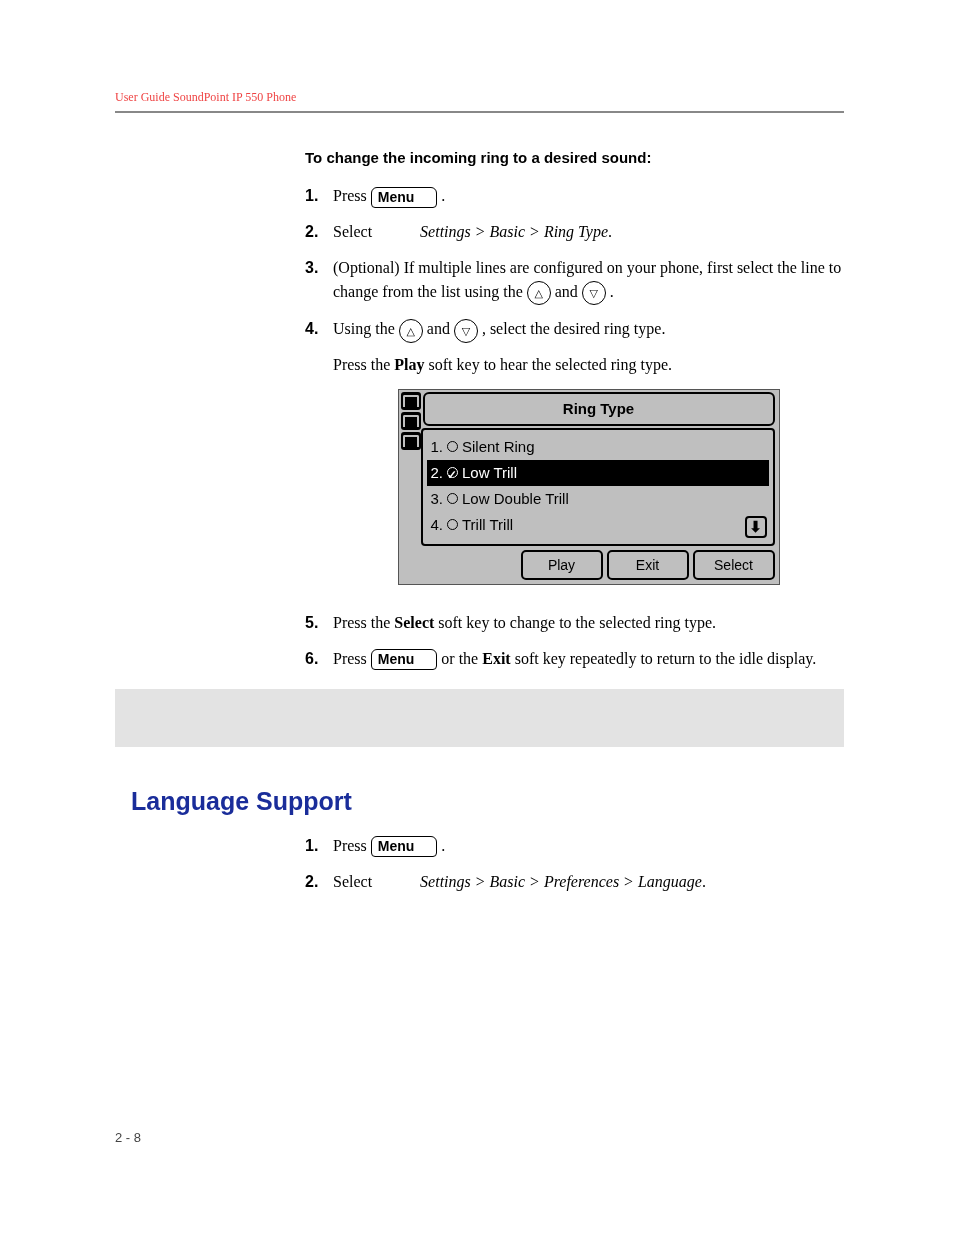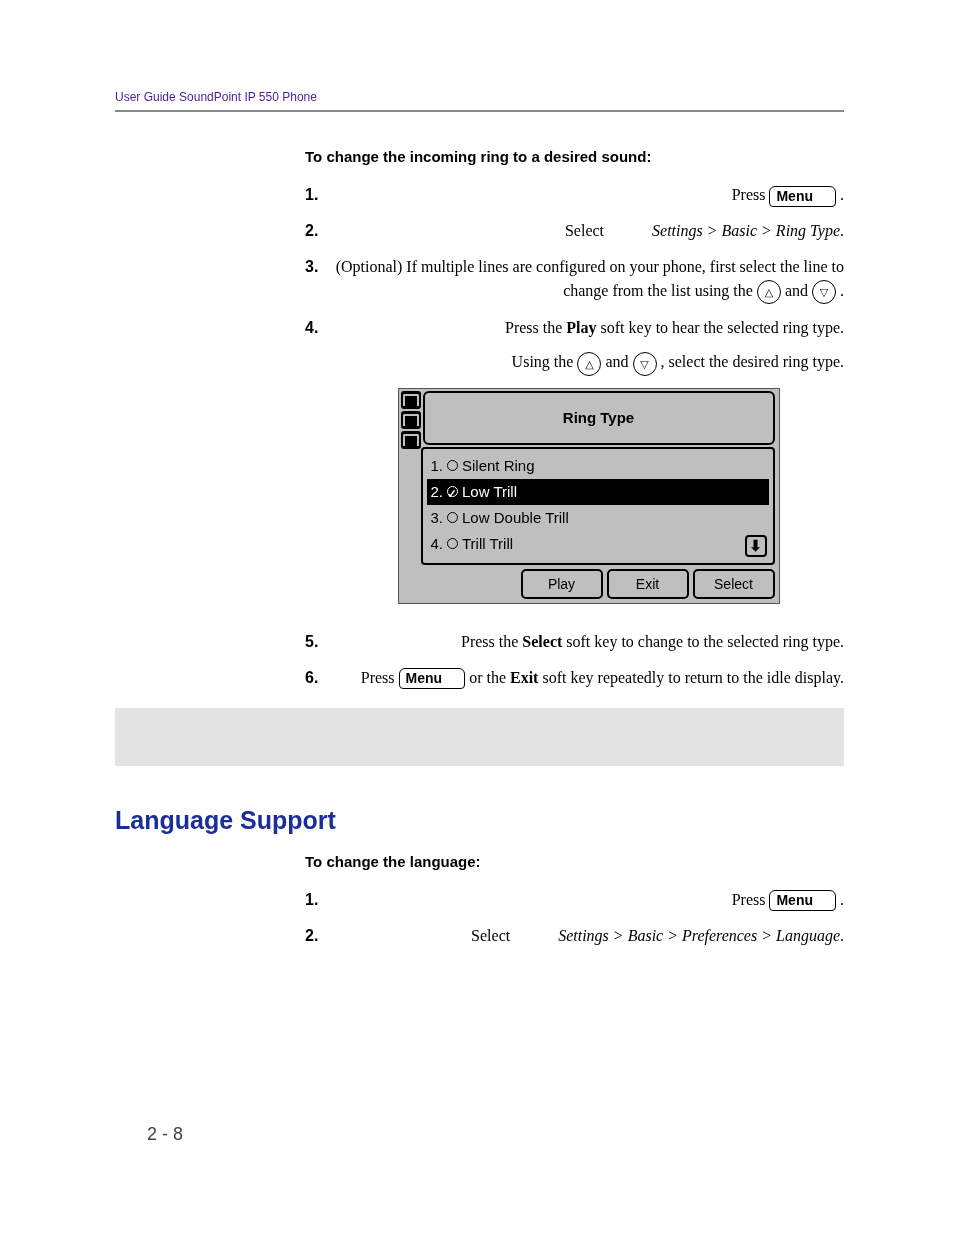--- a/index.html
+++ b/index.html
@@ -11,22 +11,22 @@
   width: 954px;
 }
 .page {
   padding: 90px 110px 60px 115px;
   box-sizing: border-box;
   position: relative;
   min-height: 1235px;
 }
 .header-text {
   font-size: 12px;
-  color: #4c1d95;
-  font-family: Liberation Sans, sans-serif;
+  color: #ef4444;
+  font-family: Liberation Serif, serif;
   margin-bottom: 6px;
 }
 .header-rule {
   border: none;
   border-top: 2px solid #888;
   margin: 0 0 36px 0;
 }
 .content {
   margin-left: 190px;
 }
@@ -51,21 +51,20 @@
   font-family: Arial, Helvetica, sans-serif;
   font-weight: bold;
   width: 28px;
   flex-shrink: 0;
 }
 ol.steps > li .step-body {
   flex: 1;
 }
 .step-body p {
   margin: 0 0 10px 0;
-  text-align: right;
 }
 .step-body p:last-child { margin-bottom: 0; }
 .menu-btn {
   display: inline-block;
   border: 1.5px solid #000;
   border-radius: 6px 6px 4px 4px;
   padding: 0 22px 1px 6px;
   font-family: Arial, Helvetica, sans-serif;
   font-weight: bold;
   font-size: 14px;
@@ -127,21 +126,21 @@
 .ps-main {
   flex: 1;
   margin-right: 4px;
 }
 .ps-title-bar {
   border: 2px solid #000;
   border-radius: 6px;
   background: #bfbfbf;
   text-align: center;
   font-weight: bold;
-  padding: 13px 0;
+  padding: 3px 0;
   margin: 2px 0 2px 0;
 }
 .ps-list {
   border: 2px solid #000;
   border-radius: 4px;
   background: #bfbfbf;
   padding: 4px 4px 6px 4px;
   margin-left: -2px;
   position: relative;
 }
@@ -204,35 +203,34 @@
 .gray-block-full {
   background: #e3e3e3;
   height: 58px;
   margin: 14px 0 40px 0;
 }
 h2.section-heading {
   font-family: Arial, Helvetica, sans-serif;
   color: #1a2d9a;
   font-size: 25px;
   font-weight: bold;
-  margin: 0 0 18px 0;
+  margin: 0 0 18px 16px;
 }
 .section-intro {
   margin-left: 190px;
   font-size: 16px;
   margin-bottom: 36px;
 }
 .footer-page {
   position: absolute;
   left: 115px;
   bottom: 90px;
-  font-size: 18px;
+  font-size: 13px;
   font-family: Arial, Helvetica, sans-serif;
   color: #444;
-  margin-left: 32px;
 }
 </style>
 </head>
 <body>
 
 <div class="page">
 
   <div class="header-text">User Guide SoundPoint IP 550 Phone</div>
   <hr class="header-rule">
 
@@ -272,28 +270,28 @@
             <span class="nav-circ">▽</span>
             <span> .</span>
           </p>
         </div>
       </li>
 
       <li>
         <span class="num">4.</span>
         <div class="step-body">
           <p>
-            <span>Press the </span><span class="bold">Play</span><span> soft key to hear the selected ring type.</span>
-          </p>
-          <p>
             <span>Using the </span>
             <span class="nav-circ">△</span>
             <span> and </span>
             <span class="nav-circ">▽</span>
             <span> , select the desired ring type.</span>
+          </p>
+          <p>
+            <span>Press the </span><span class="bold">Play</span><span> soft key to hear the selected ring type.</span>
           </p>
 
           <div class="phone-screen">
             <div class="ps-top">
               <div class="ps-sidebar">
                 <div class="ps-side-icon">
                     <div class="phone-glyph"></div>
                   </div>
                 <div class="ps-side-icon">
                     <div class="phone-glyph"></div>
@@ -360,21 +358,20 @@
 
     </ol>
   </div>
 
   <div class="gray-block-full"></div>
 
   <h2 class="section-heading">Language Support</h2>
 
 
   <div class="content">
-    <div class="bold-heading">To change the language:</div>
 
     <ol class="steps">
       <li>
         <span class="num">1.</span>
         <div class="step-body">
           <p>
             <span>Press </span>
             <span class="menu-btn">Menu</span>
             <span> .</span>
           </p>

